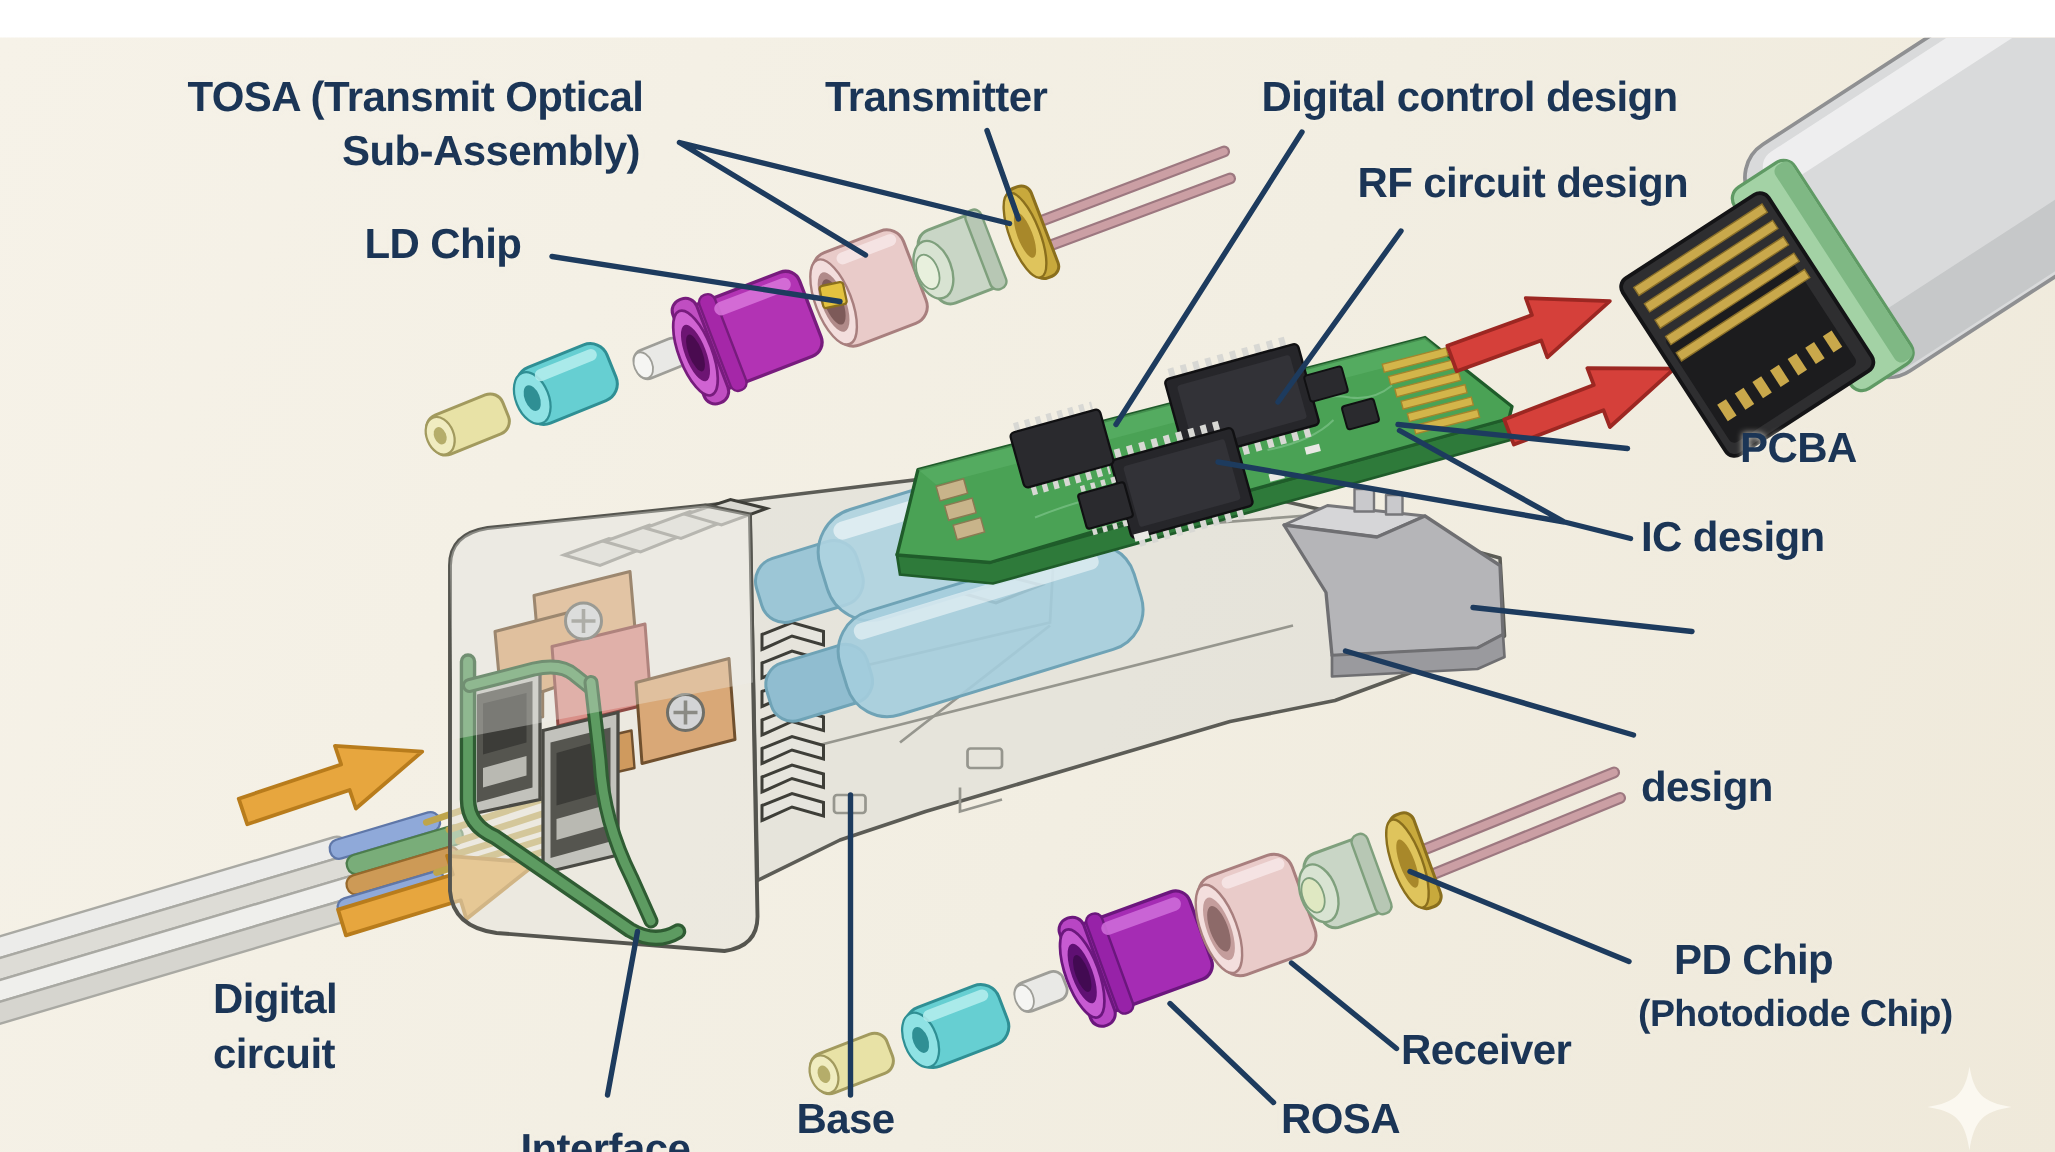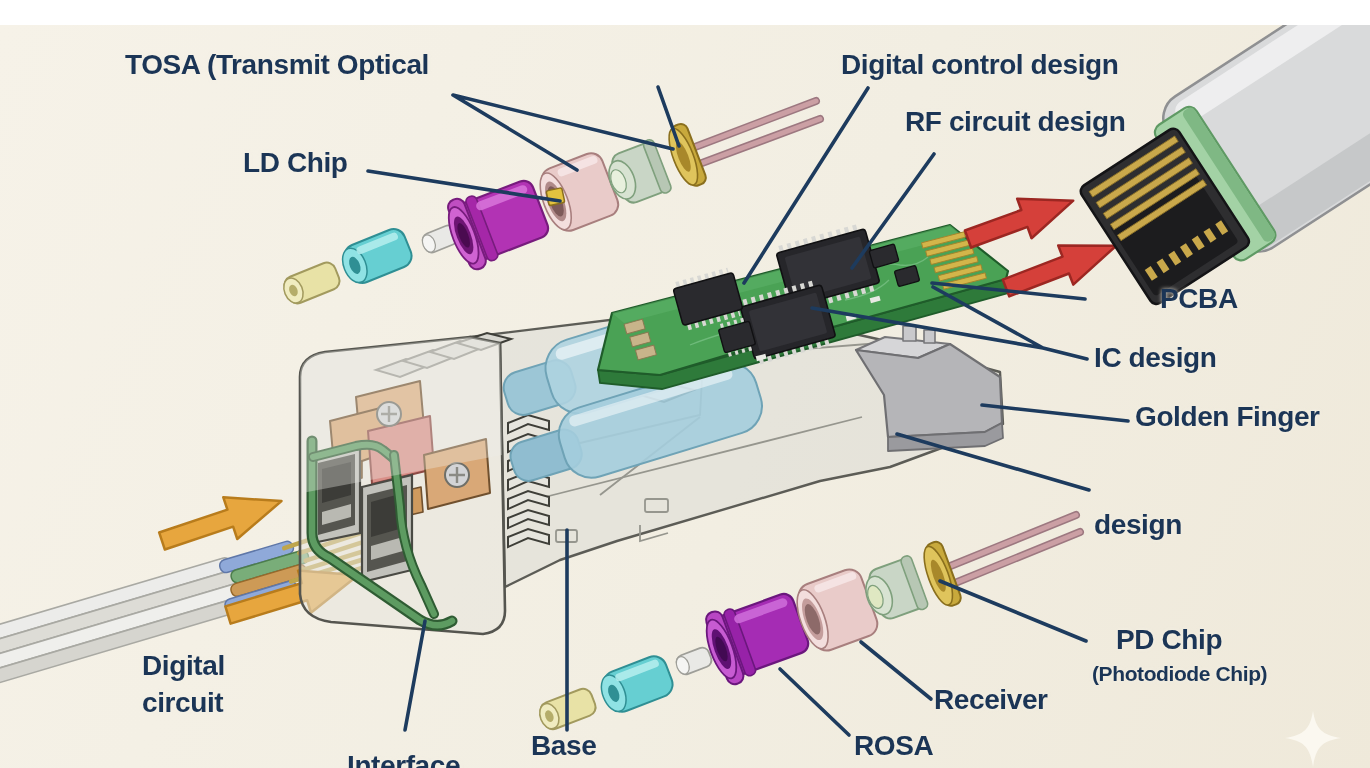--- a/index.html
+++ b/index.html
@@ -2,21 +2,21 @@
 <html><head>
 <meta charset="utf-8">
 <style>
   html,body{margin:0;padding:0;}
   body{width:1370px;height:768px;overflow:hidden;font-family:"Liberation Sans",sans-serif;}
   #stage{position:relative;width:1370px;height:768px;overflow:hidden;
          background:linear-gradient(115deg,#f6f2e8 0%,#f2eee2 55%,#efe9da 100%);margin-top:25px;}
   #art{position:absolute;left:0;top:0;}
   .label{position:absolute;font:700 28px/1.2 "Liberation Sans",sans-serif;color:#1b3556;
          letter-spacing:-0.4px;white-space:nowrap;text-shadow:0 0 4px rgba(246,242,232,.85);}
-  .label.small{font-size:21px;}
+  .label.small{font-size:25px;}
 </style>
 </head>
 <body>
 
 <div id="stage">
 
 <svg id="art" width="1370" height="768" viewBox="0 0 1370 768">
 
   <path d="M1313,686 C1316,704 1322,710 1341,713 C1322,716 1316,722 1313,742 C1310,722 1304,716 1285,713 C1304,710 1310,704 1313,686 Z" fill="#fbf8f0"></path>
 
@@ -345,26 +345,27 @@
     <path d="M897,409 L1089,465"></path>
     <path d="M567,505 L567,705"></path>
     <path d="M425,596 L405,705"></path>
     <path d="M780,644 L849,710"></path>
     <path d="M861,617 L931,674"></path>
     <path d="M940,556 L1086,616"></path>
   </g>
 </svg>
 
   <div class="label" style="left:125px;top:23px"><span>TOSA (Transmit Optical</span></div>
+  <div class="label" style="left:228px;top:59px"><span>Sub-Assembly)</span></div>
+  <div class="label" style="left:550px;top:23px"><span>Transmitter</span></div>
   <div class="label" style="left:243px;top:121px"><span>LD Chip</span></div>
   <div class="label" style="left:905px;top:80px"><span>RF circuit design</span></div>
   <div class="label" style="left:841px;top:23px"><span>Digital control design</span></div>
   <div class="label" style="left:1160px;top:257px"><span>PCBA</span></div>
   <div class="label" style="left:1094px;top:316px"><span>IC design</span></div>
-  <div class="label" style="left:1135px;top:375px"><span>Golden Finger</span></div>
   <div class="label" style="left:1094px;top:483px"><span>design</span></div>
   <div class="label" style="left:1116px;top:598px"><span>PD Chip</span></div>
   <div class="label small" style="left:1092px;top:636px"><span>(Photodiode Chip)</span></div>
   <div class="label" style="left:934px;top:658px"><span>Receiver</span></div>
   <div class="label" style="left:854px;top:704px"><span>ROSA</span></div>
   <div class="label" style="left:531px;top:704px"><span>Base</span></div>
   <div class="label" style="left:347px;top:724px"><span>Interface</span></div>
   <div class="label" style="left:142px;top:624px"><span>Digital</span></div>
   <div class="label" style="left:142px;top:661px"><span>circuit</span></div>
 

